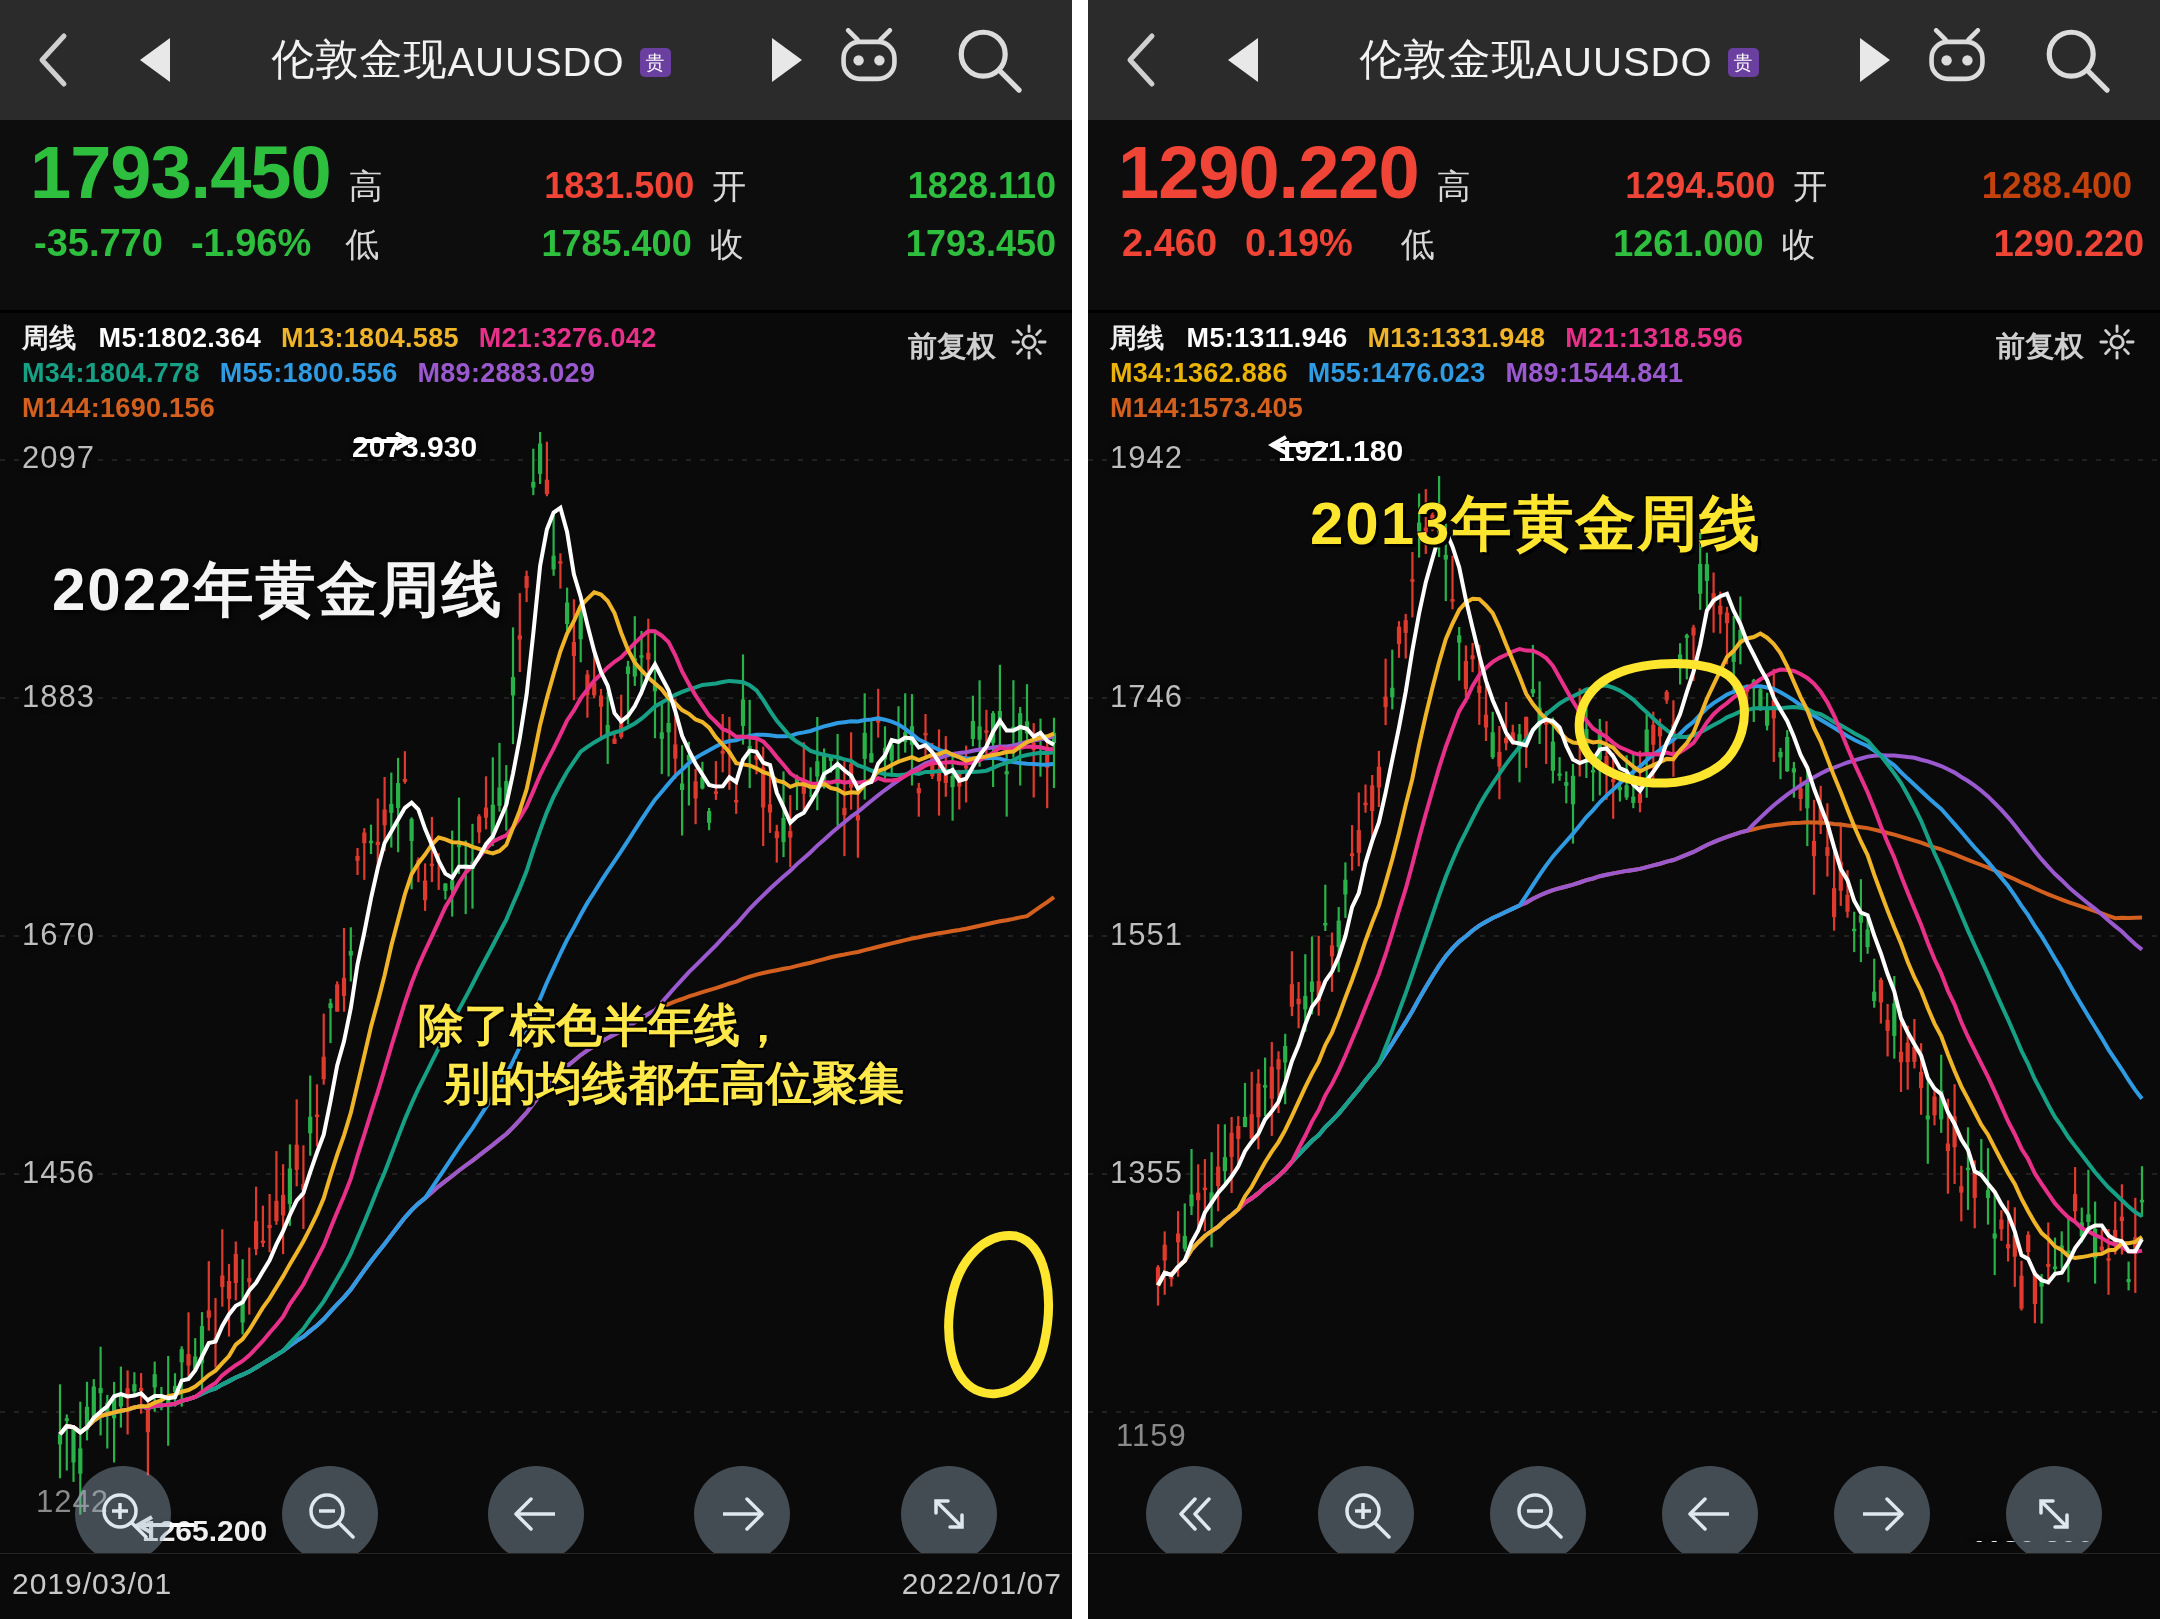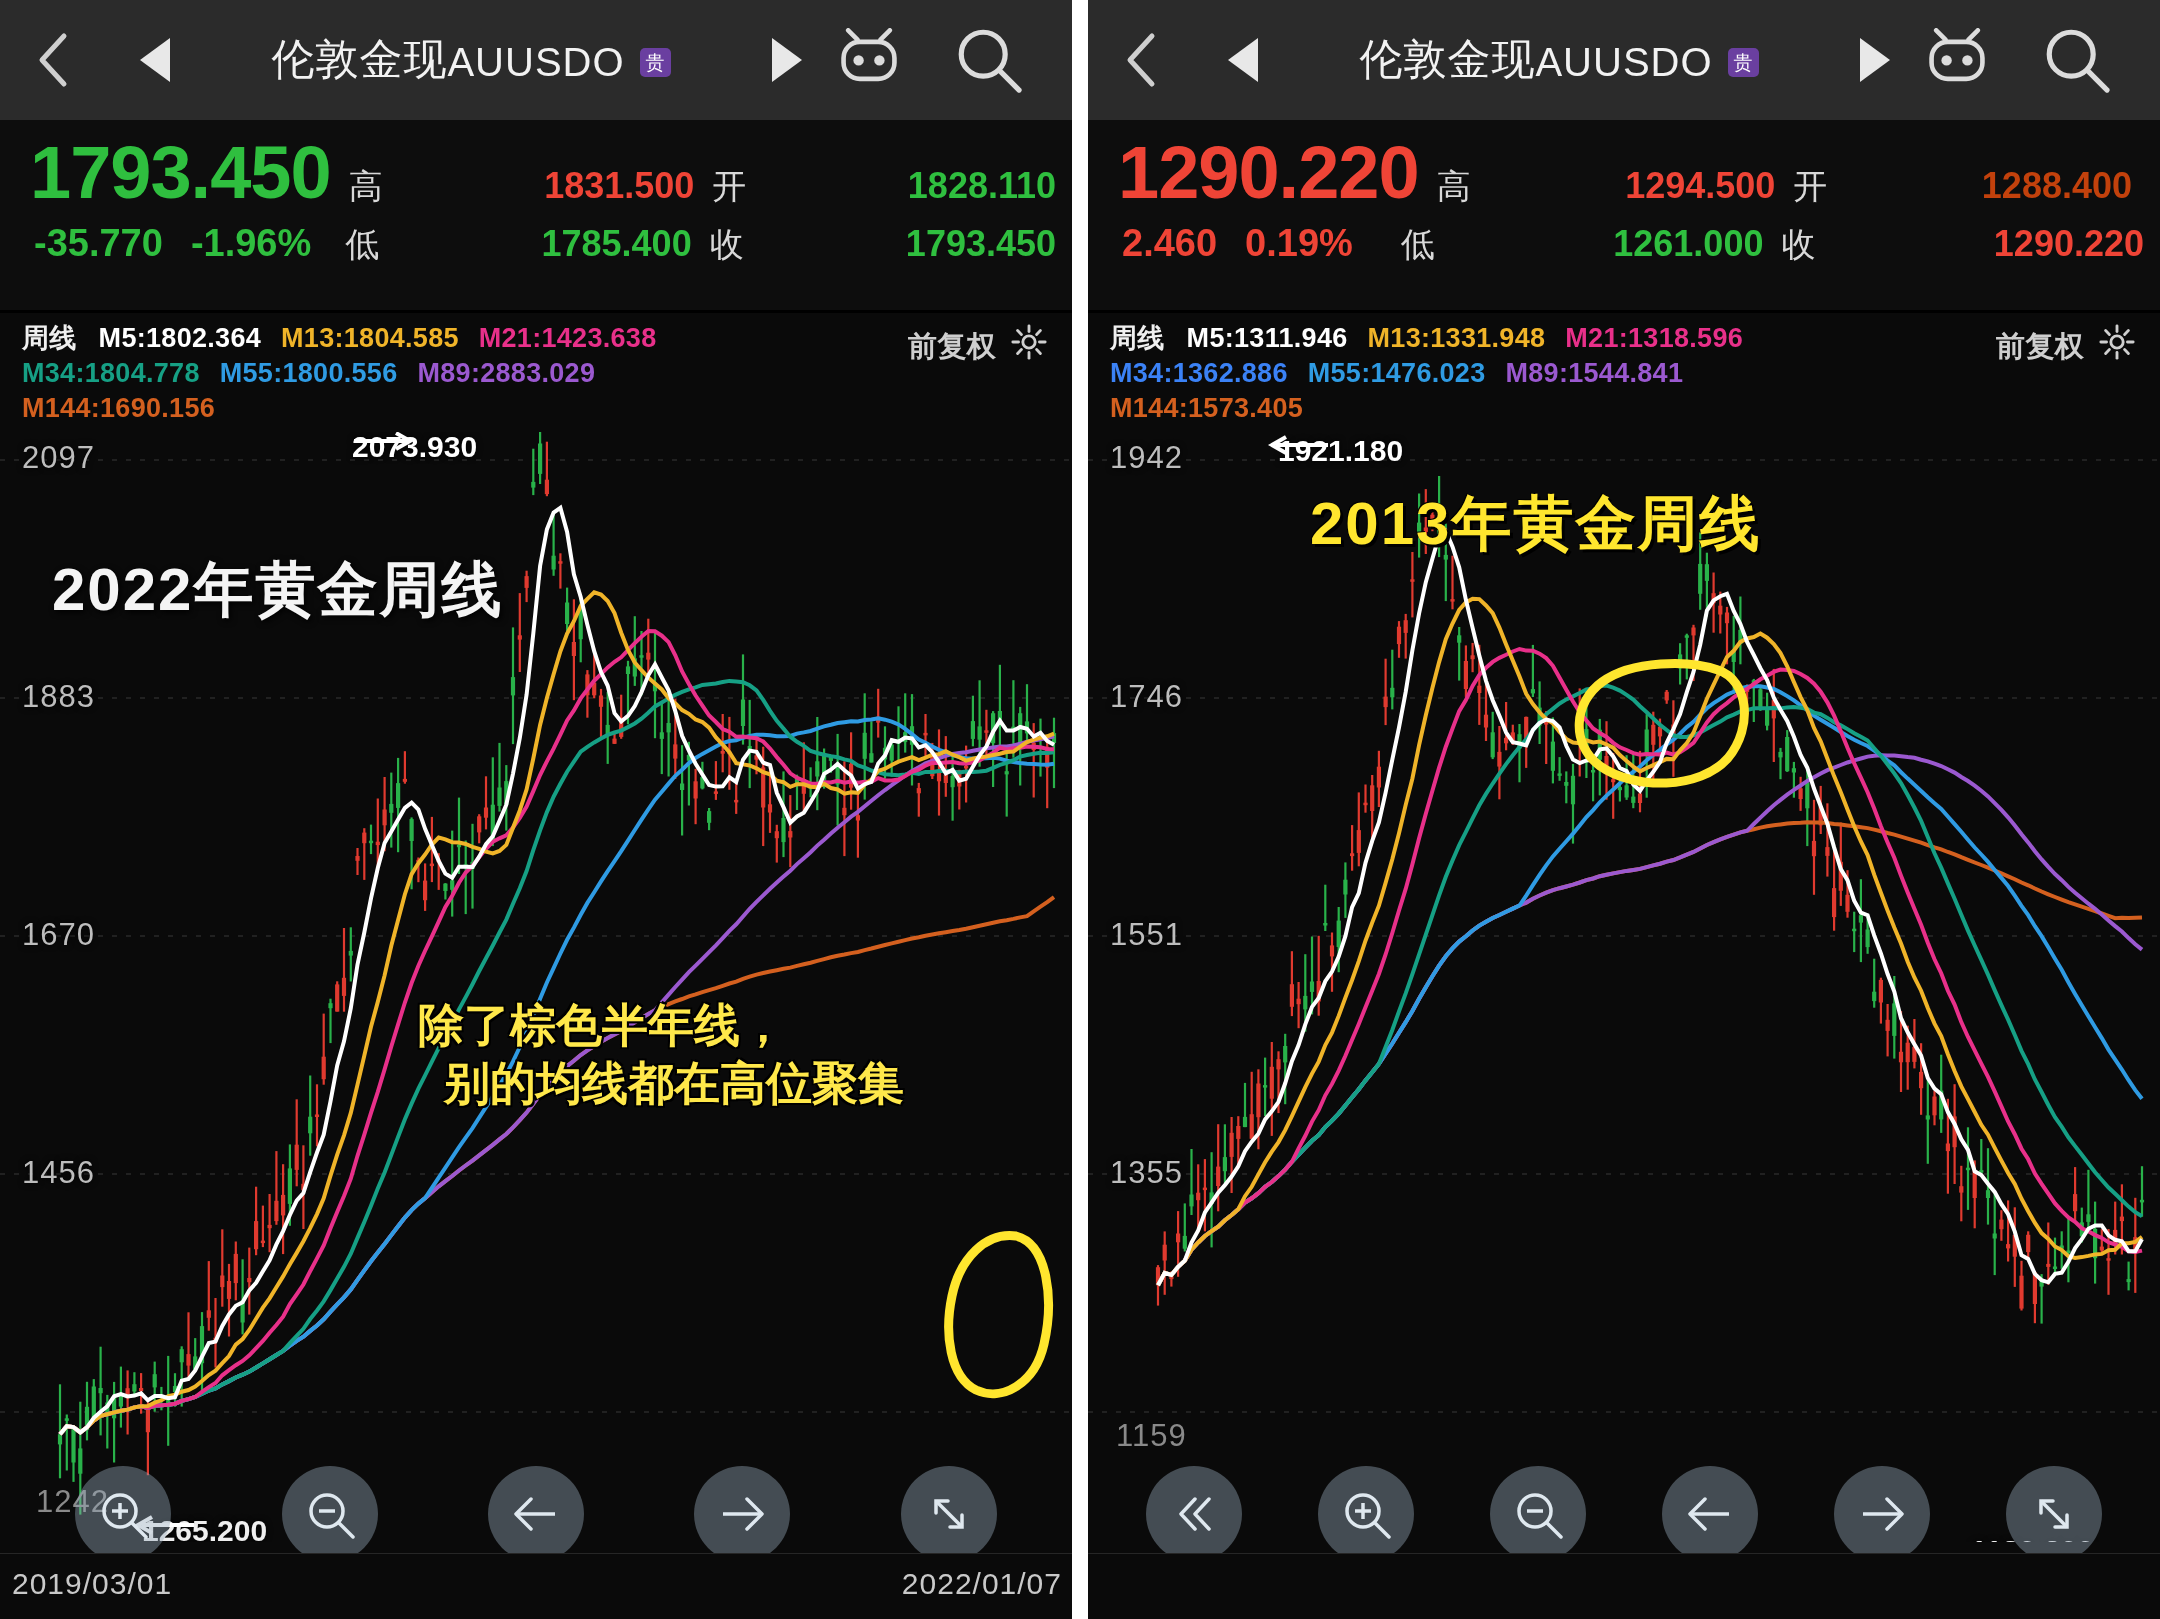--- a/index.html
+++ b/index.html
@@ -188,21 +188,21 @@
         <span class="spacer"></span>
         <span class="q-val" style="color:#2fbf3f">1785.400</span>
         <span class="q-lbl">收</span>
         <span class="spacer"></span>
         <span class="q-val" style="color:#2fbf3f;padding-right:16px">1793.450</span>
       </div>
     </div>
 
     <div class="ma">
       <div class="line">
-        <span class="kline">周线</span><span class="tok" style="color:#ffffff">M5:<span>1802.364</span></span><span class="tok" style="color:#f0b429">M13:<span>1804.585</span></span><span class="tok" style="color:#e8308a">M21:<span>1423.638</span></span>
+        <span class="kline">周线</span><span class="tok" style="color:#ffffff">M5:<span>1802.364</span></span><span class="tok" style="color:#f0b429">M13:<span>1804.585</span></span><span class="tok" style="color:#e8308a">M21:<span>3276.042</span></span>
       </div>
       <div class="line">
         <span class="tok" style="color:#16a085">M34:<span>1804.778</span></span><span class="tok" style="color:#2f9be3">M55:<span>1800.556</span></span><span class="tok" style="color:#9b59d0">M89:<span>2883.029</span></span>
       </div>
       <div class="line">
         <span class="tok" style="color:#d4601f">M144:<span>1690.156</span></span>
       </div>
       <div class="fq">
         <span>前复权</span>
         <span class="gear">
@@ -682,21 +682,21 @@
         <span class="spacer"></span>
         <span class="q-val" style="color:#ef4436;padding-right:16px">1290.220</span>
       </div>
     </div>
 
     <div class="ma">
       <div class="line">
         <span class="kline">周线</span><span class="tok" style="color:#ffffff">M5:<span>1311.946</span></span><span class="tok" style="color:#f0b429">M13:<span>1331.948</span></span><span class="tok" style="color:#e8308a">M21:<span>1318.596</span></span>
       </div>
       <div class="line">
-        <span class="tok" style="color:#3b82f6">M34:<span>1362.886</span></span><span class="tok" style="color:#2f9be3">M55:<span>1476.023</span></span><span class="tok" style="color:#9b59d0">M89:<span>1544.841</span></span>
+        <span class="tok" style="color:#eab308">M34:<span>1362.886</span></span><span class="tok" style="color:#2f9be3">M55:<span>1476.023</span></span><span class="tok" style="color:#9b59d0">M89:<span>1544.841</span></span>
       </div>
       <div class="line">
         <span class="tok" style="color:#d4601f">M144:<span>1573.405</span></span>
       </div>
       <div class="fq">
         <span>前复权</span>
         <span class="gear">
           <svg viewBox="0 0 40 40">
               <circle cx="20" cy="20" r="6.5" fill="none" stroke="#cfcfcf" stroke-width="3"></circle>
               <g stroke="#cfcfcf" stroke-width="3" stroke-linecap="round">

